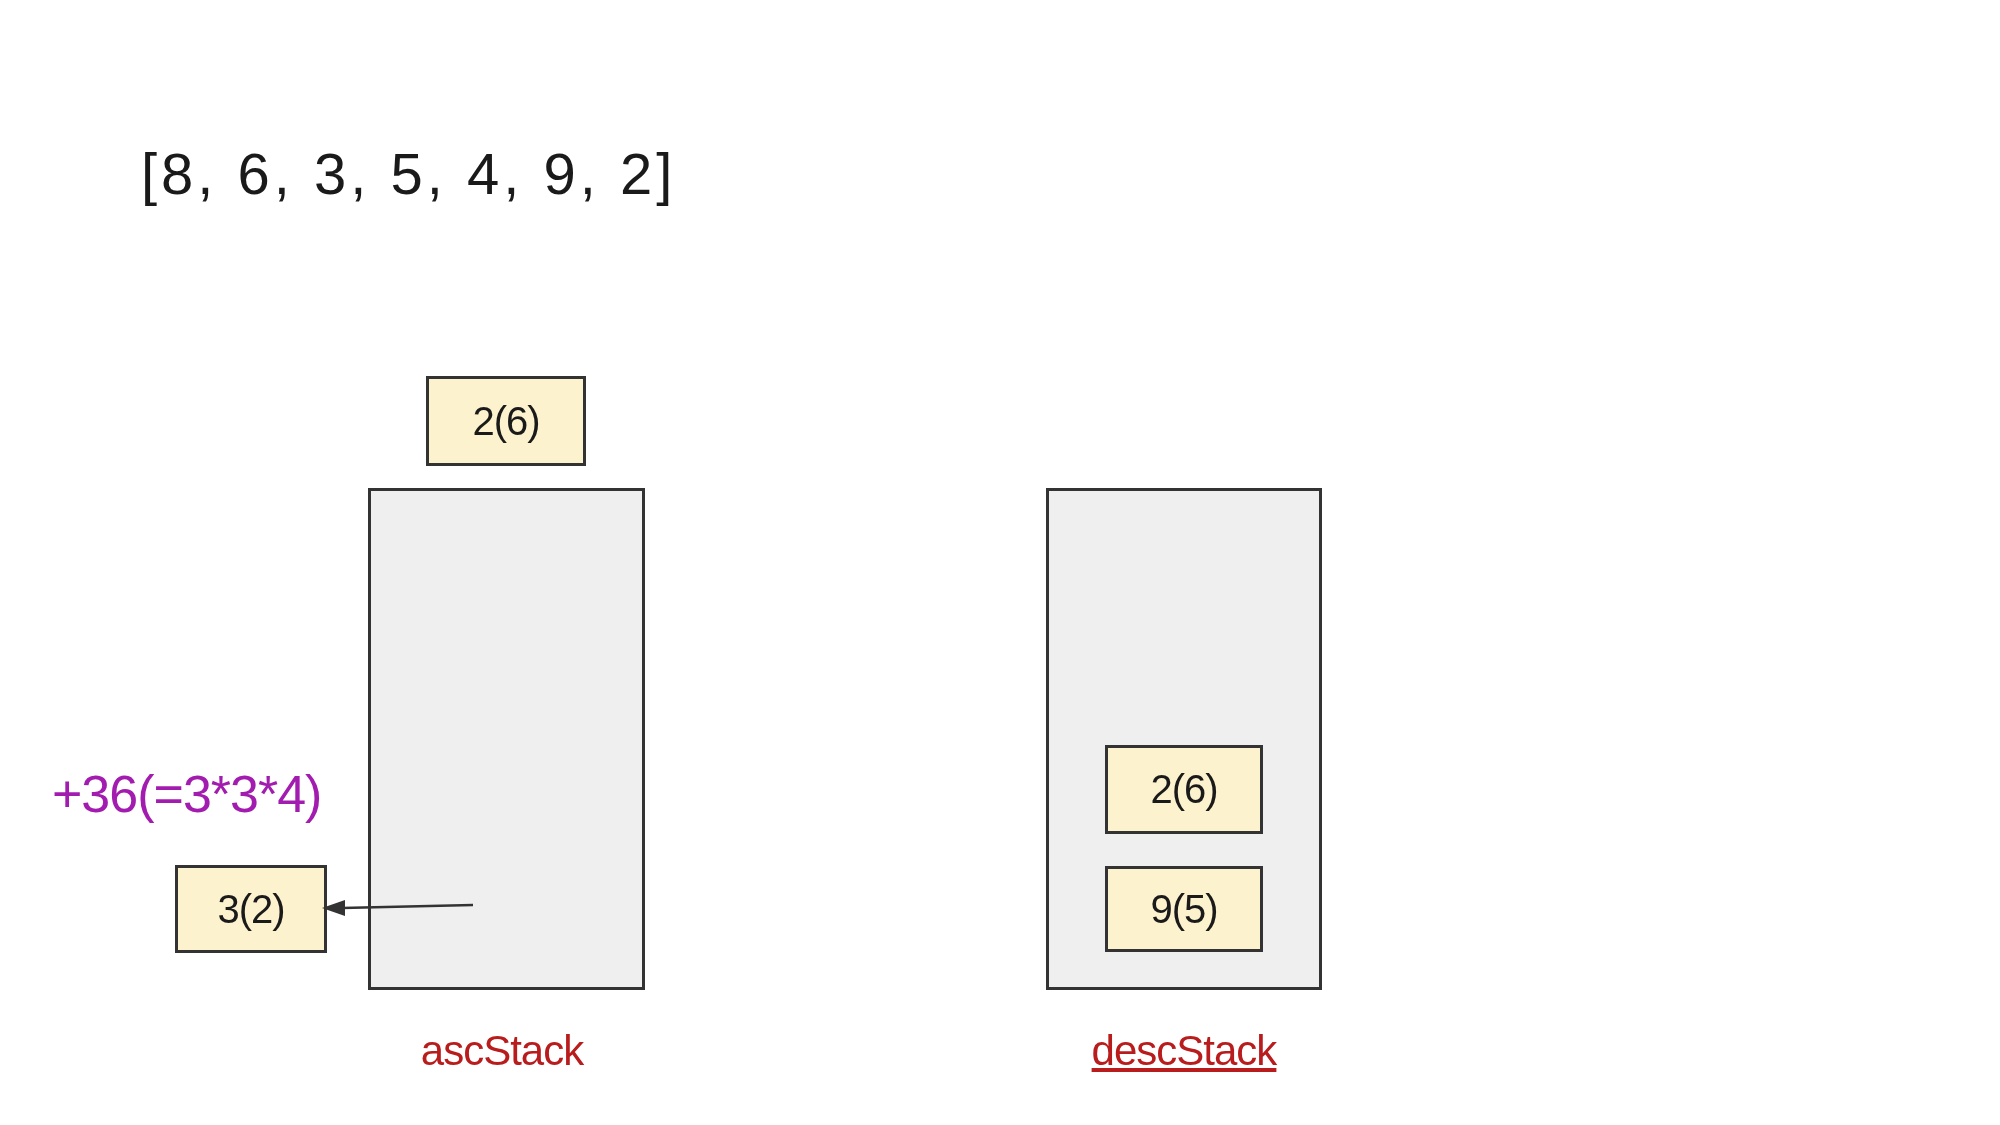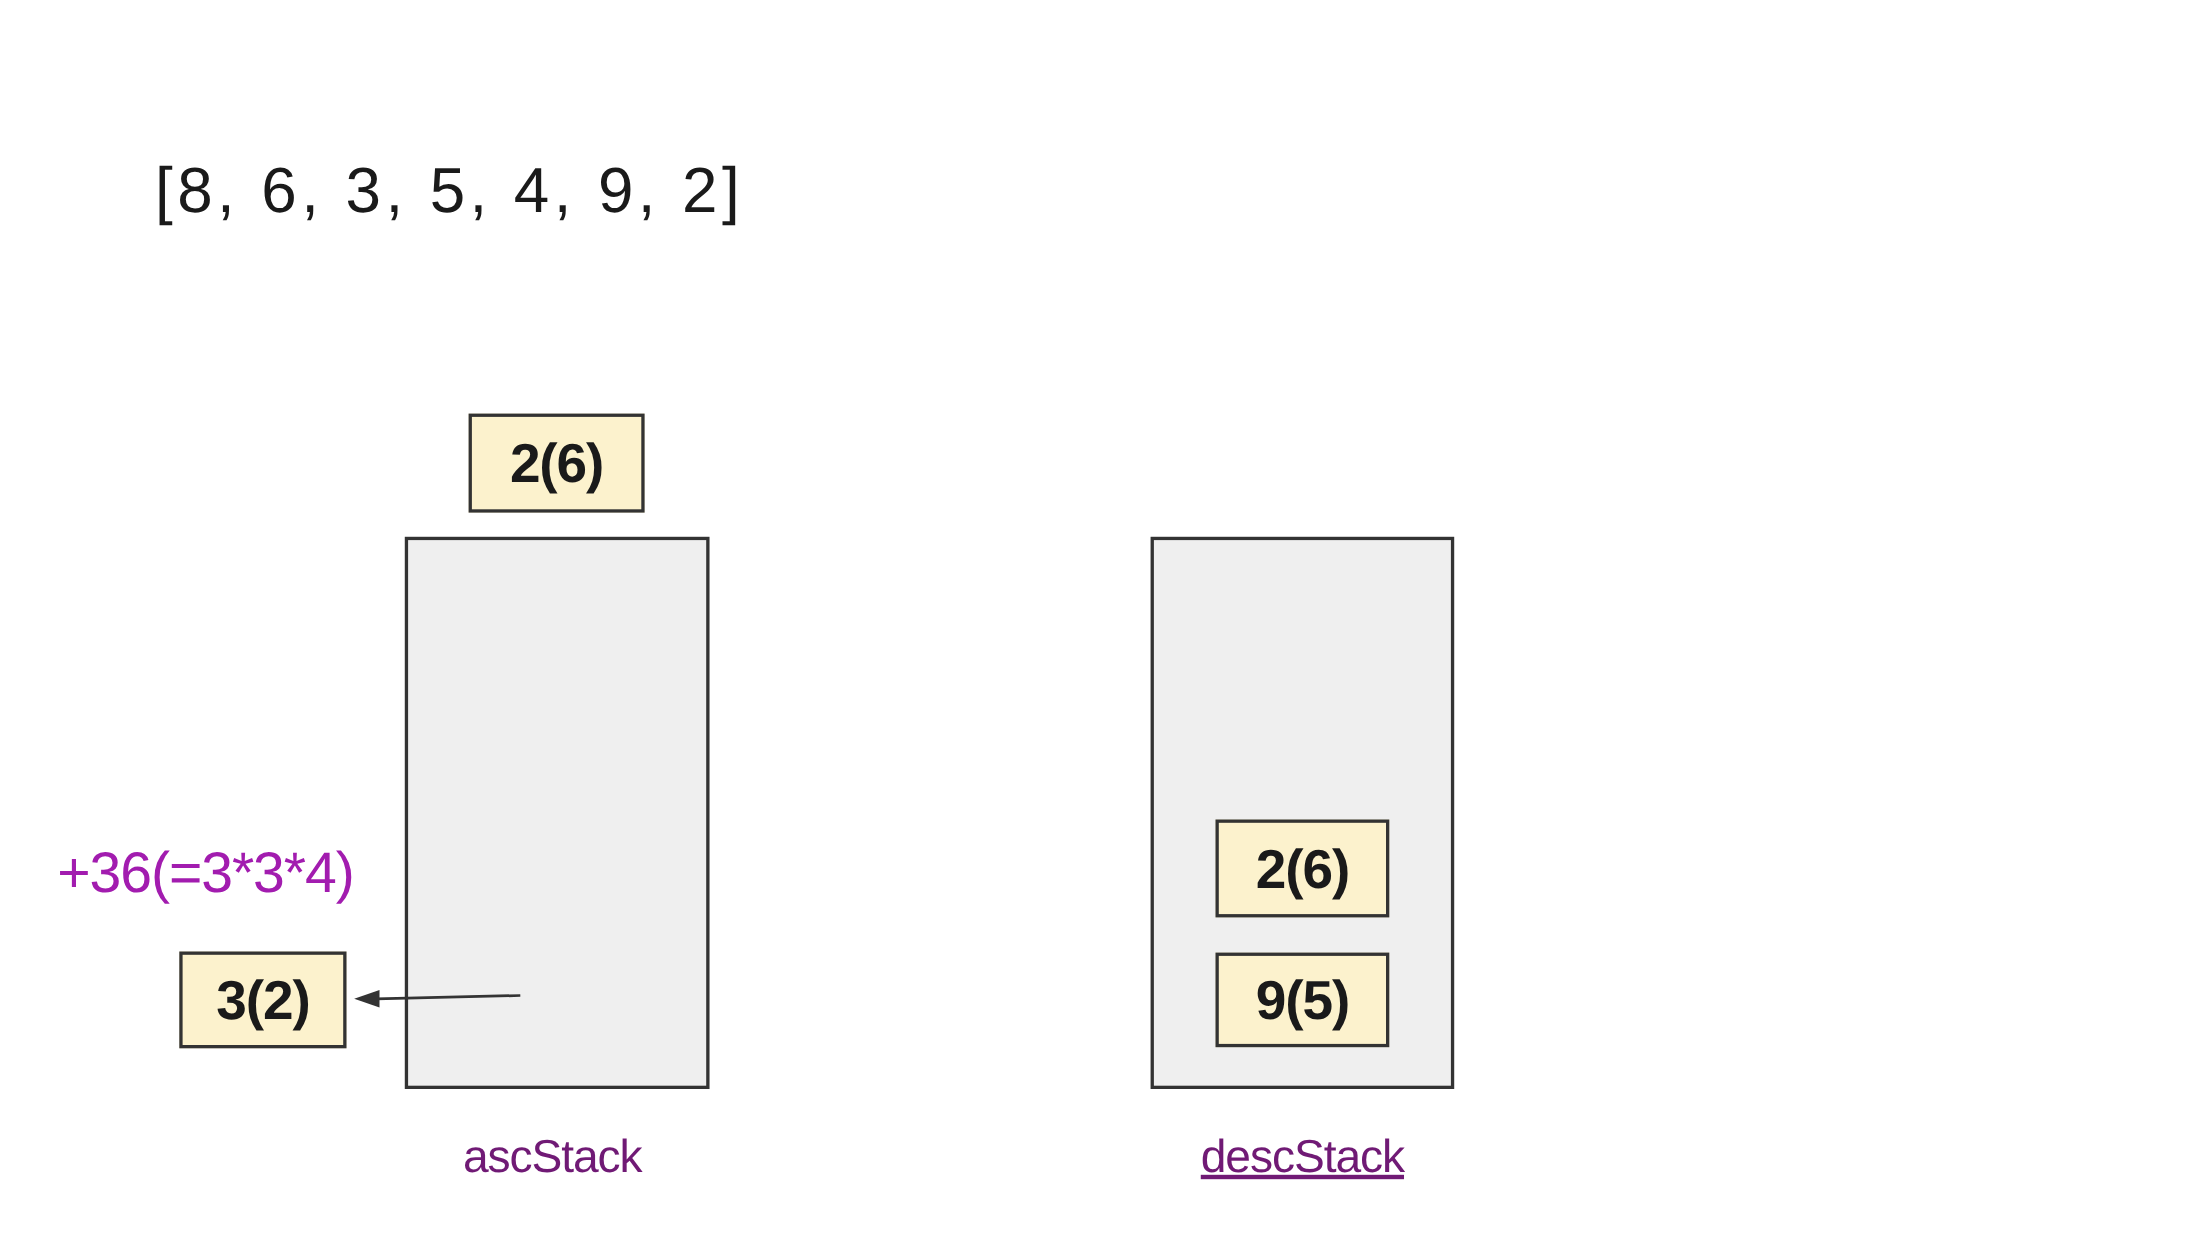--- a/index.html
+++ b/index.html
@@ -36,46 +36,45 @@
   .asc-rect  { left: 368px;  top: 440px; width: 277px; height: 502px; }
   .desc-rect { left: 1046px; top: 440px; width: 276px; height: 502px; }
 
   .value-box {
     background: #fcf2cd;
     border: 3px solid #333333;
     box-sizing: border-box;
     display: flex;
     align-items: center;
     justify-content: center;
-    font-size: 50px;
+    font-size: 40px;
     letter-spacing: -1px;
     color: #1a1a1a;
-    font-weight: bold;
   }
   .incoming-box { left: 426px;  top: 328px; width: 160px; height: 90px; }
-  .popped-box   { left: 163px;  top: 817px; width: 152px; height: 88px; }
+  .popped-box   { left: 175px;  top: 817px; width: 152px; height: 88px; }
   .desc-item-0  { left: 1105px; top: 697px; width: 158px; height: 89px; }
   .desc-item-1  { left: 1105px; top: 818px; width: 158px; height: 86px; justify-content: center; }
 
   .annotation-red {
     left: 52px;
     top: 716px;
     font-size: 52px;
     letter-spacing: -1px;
     color: #a21caf;
     white-space: nowrap;
   }
 
   .stack-label {
     top: 979px;
     width: 300px;
     text-align: center;
     font-size: 42px;
     letter-spacing: -1px;
-    color: #701a75;
+    color: #b91c1c;
   }
   .asc-label  { left: 352px; }
   .desc-label { left: 1034px; text-decoration: underline; }
 
   .pop-arrow-svg {
     left: 318px;
     top: 845px;
     width: 160px;
     height: 30px;
   }

